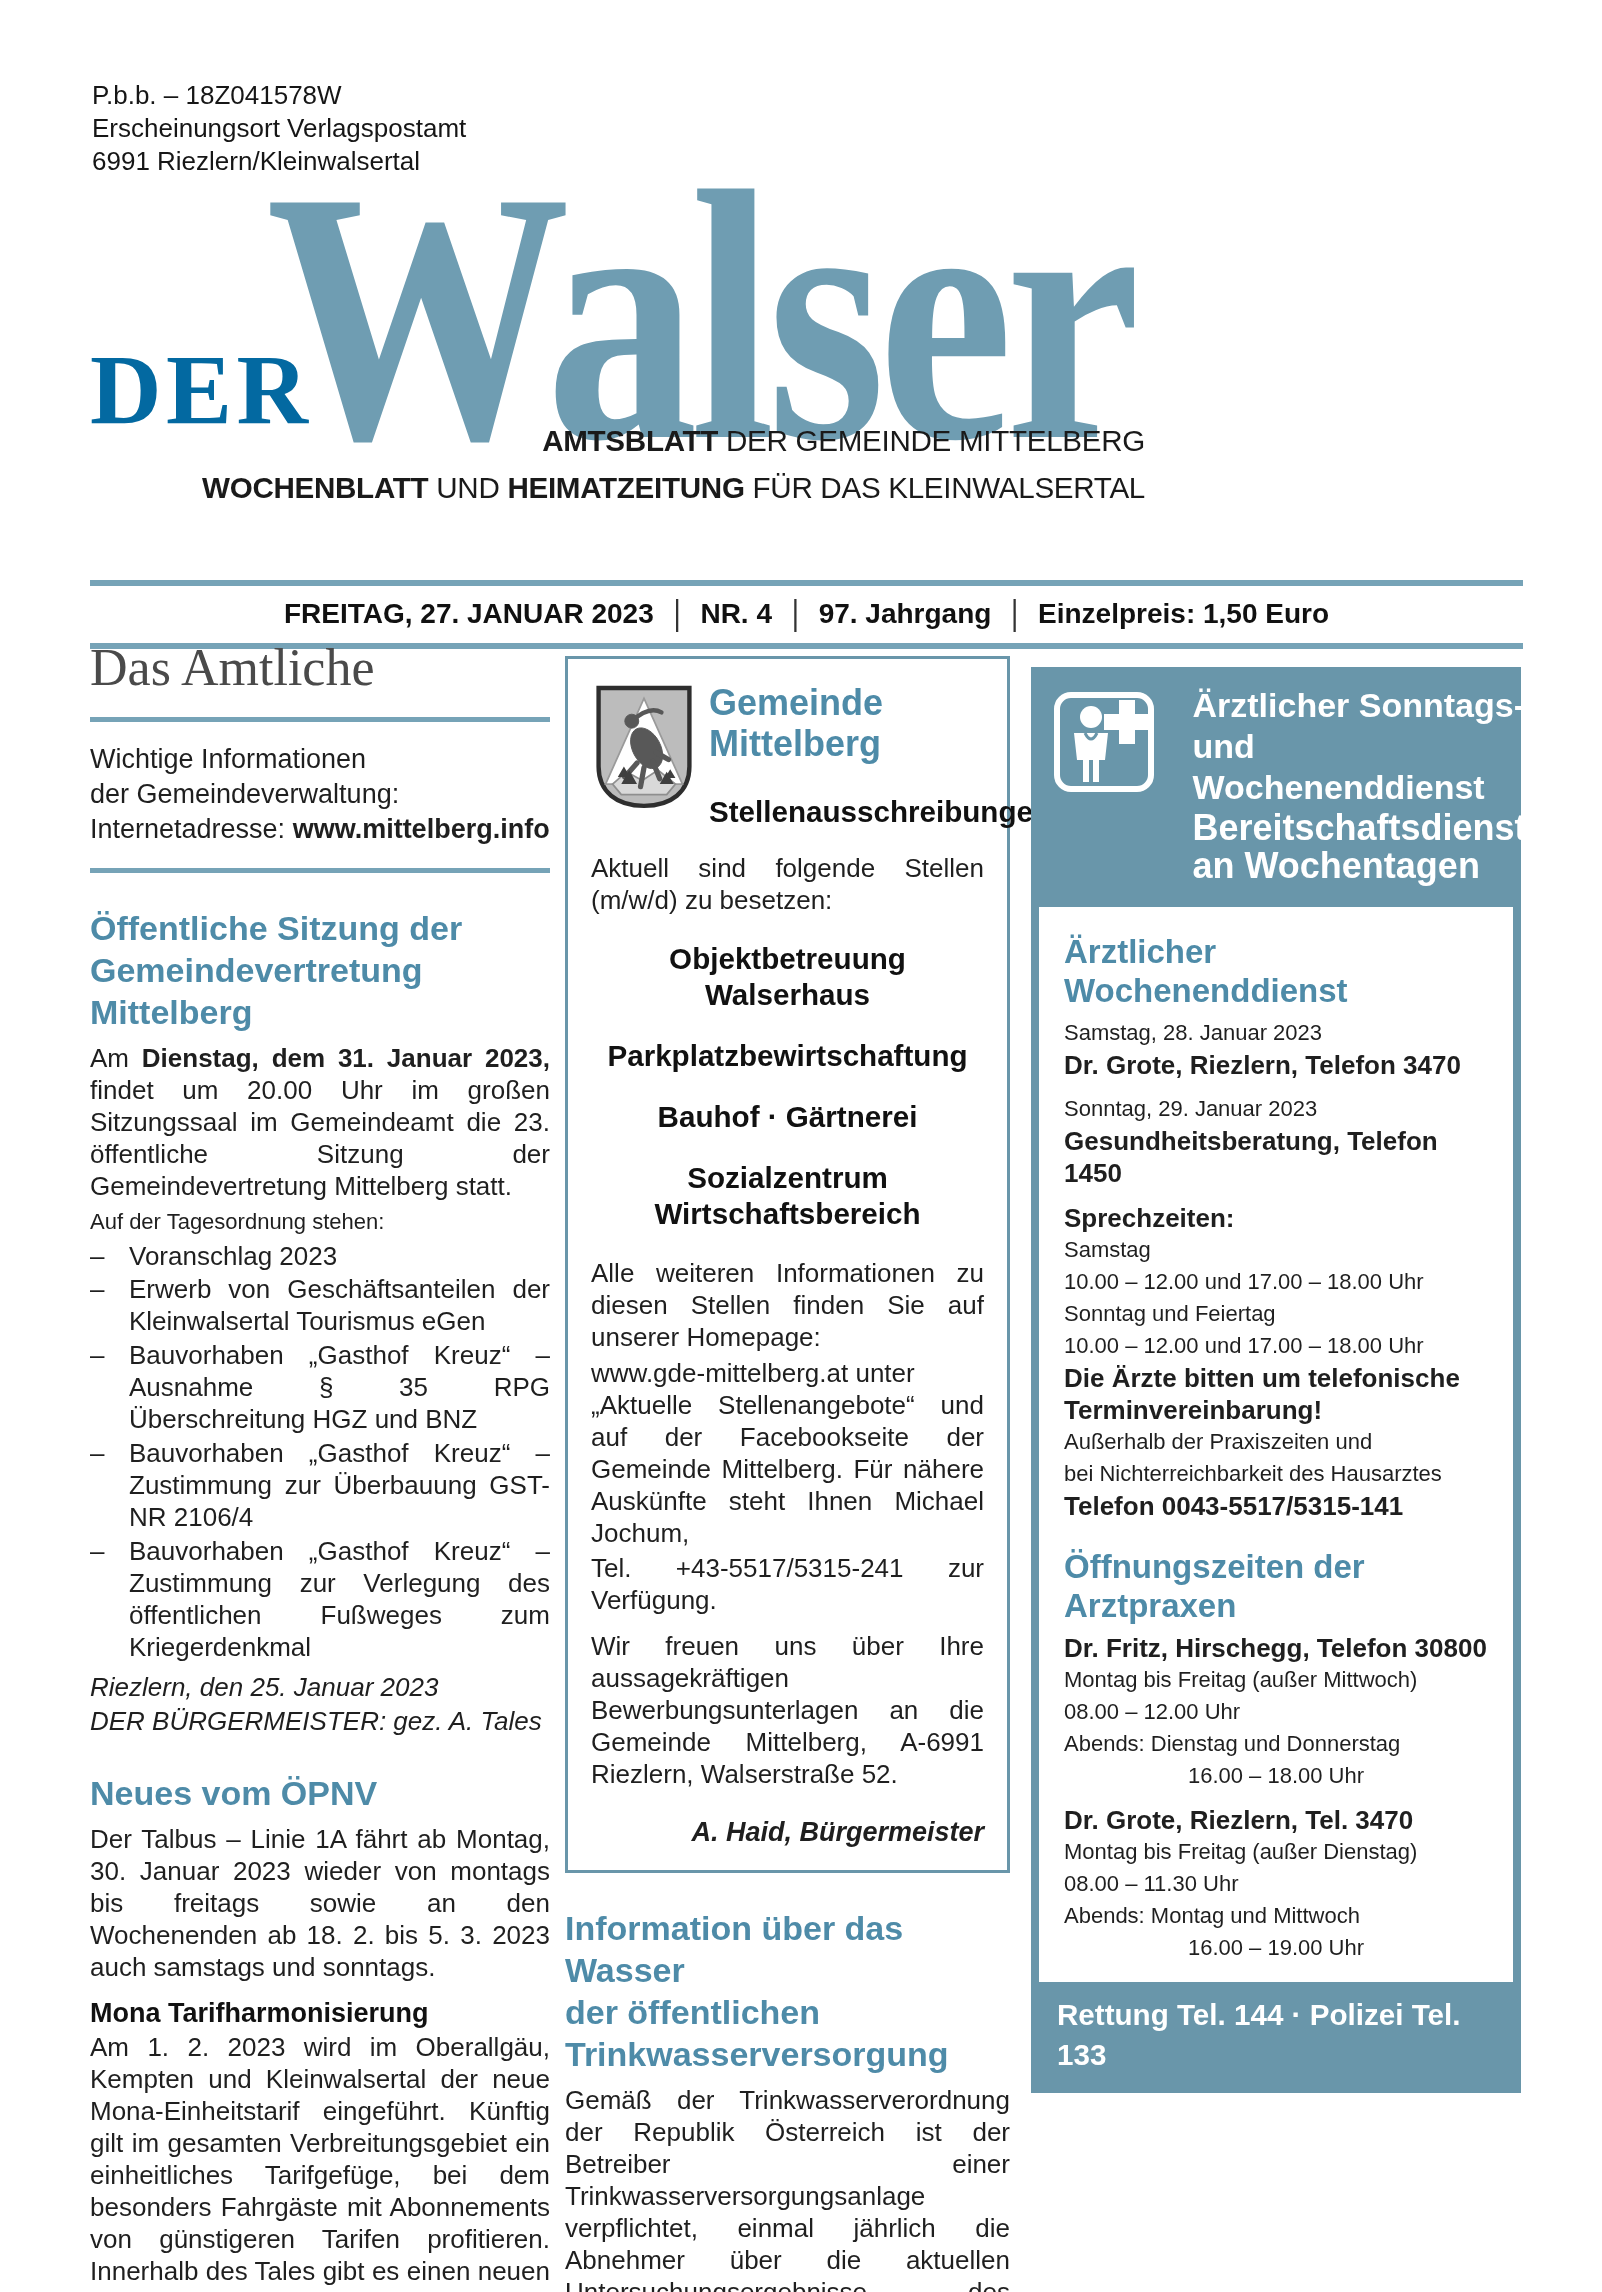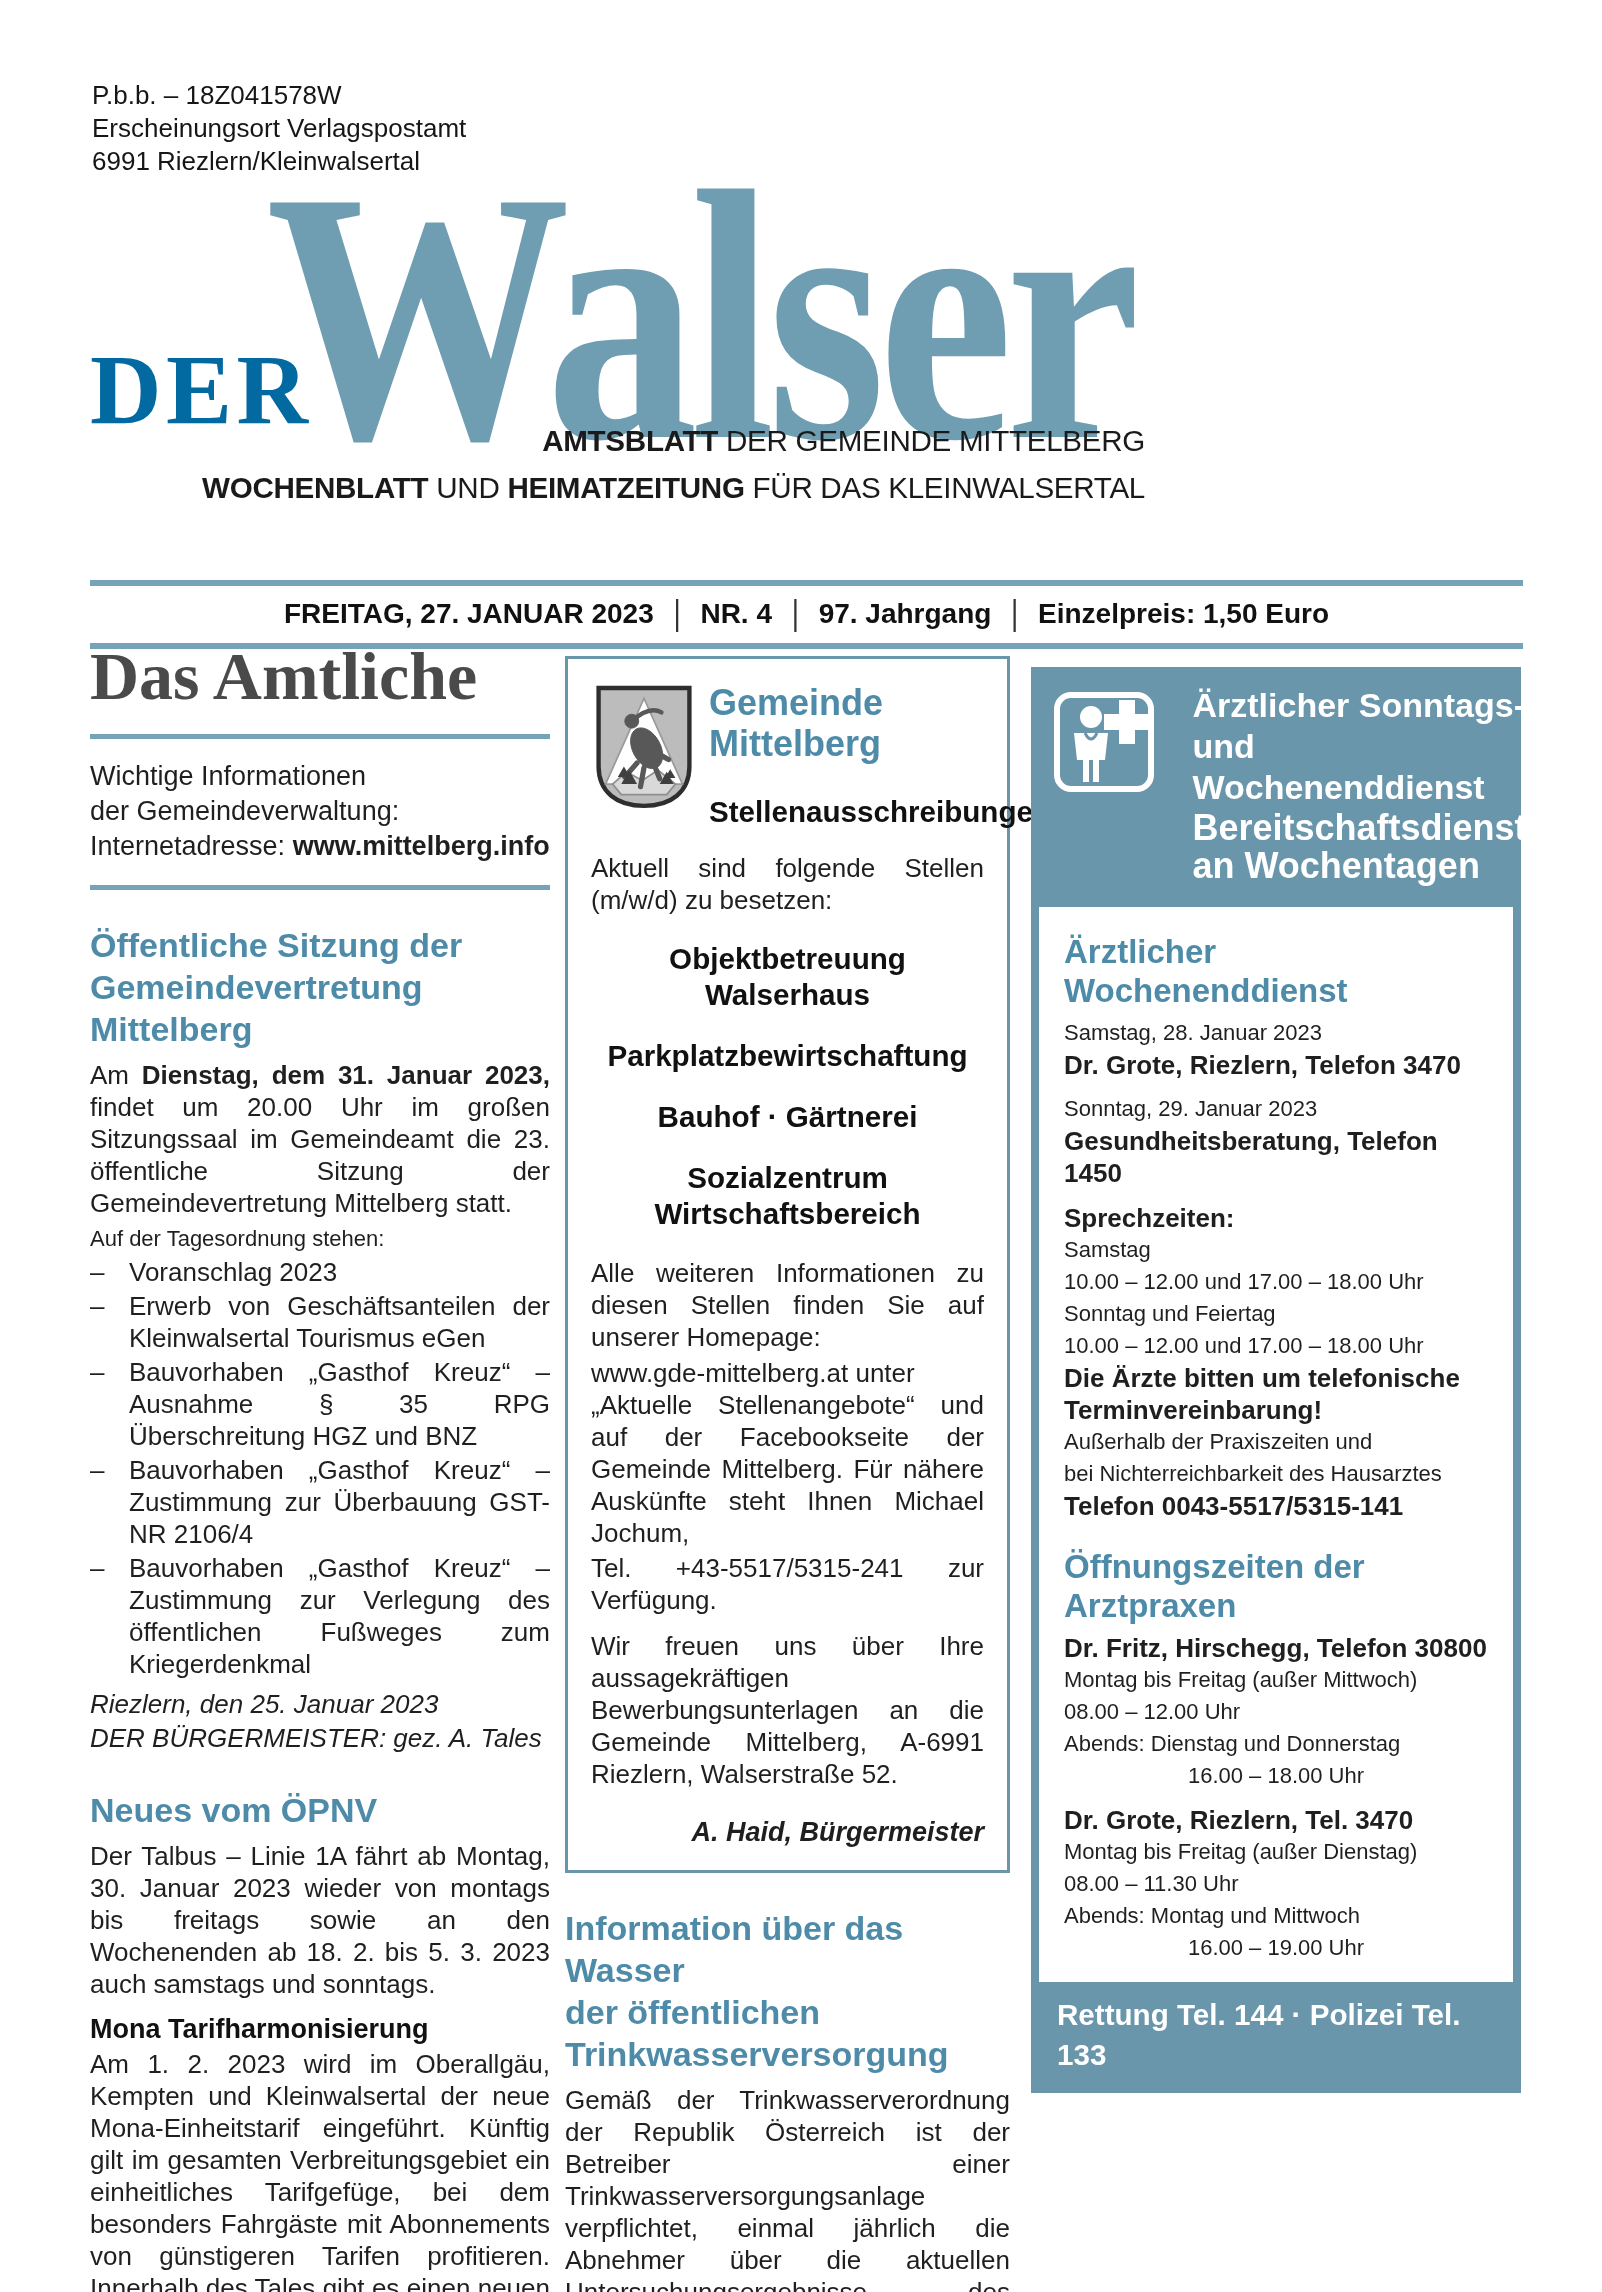--- a/index.html
+++ b/index.html
@@ -25,21 +25,21 @@
        border-top:6.3px solid #76a3b7;border-bottom:6.3px solid #76a3b7;
        padding:11.6px 0 13.4px;text-align:center;font-weight:bold;font-size:28px;color:#111;}
   .datebar .sep{display:inline-block;padding:0 19.7px;transform:scaleY(1.25);color:#333;font-weight:normal;}
 
   
   .col{position:absolute;}
   .col-left{left:90px;top:641px;width:460px;}
   .col-mid{left:565px;top:656px;width:445px;}
   .col-right{left:1031px;top:667px;width:490px;}
 
-  h1.amtliche{font-family:"Liberation Serif",serif;font-weight:bold;font-size:68px;
+  h1.amtliche{font-family:"Liberation Serif",serif;font-weight:normal;font-size:52px;
        line-height:1.05;color:#4a4a4a;margin:0;}
   .hrule{border:none;border-top:5.4px solid #76a3b7;margin:21.5px 0 19.7px;}
   .hrule2{border:none;border-top:5.4px solid #76a3b7;margin:21.5px 0 0;}
   p.intro{margin:0;font-size:27px;line-height:35px;}
   p.intro b{font-weight:bold;}
 
   h2.blue{color:#4e8ba8;font-size:34px;line-height:42px;font-weight:bold;margin:34px 0 9px;}
   h2.blue span{display:block;}
   p.body{font-size:26px;line-height:32px;text-align:justify;margin:0 0 3.6px;}
   p.line{font-size:22px;line-height:32px;margin:0;}

